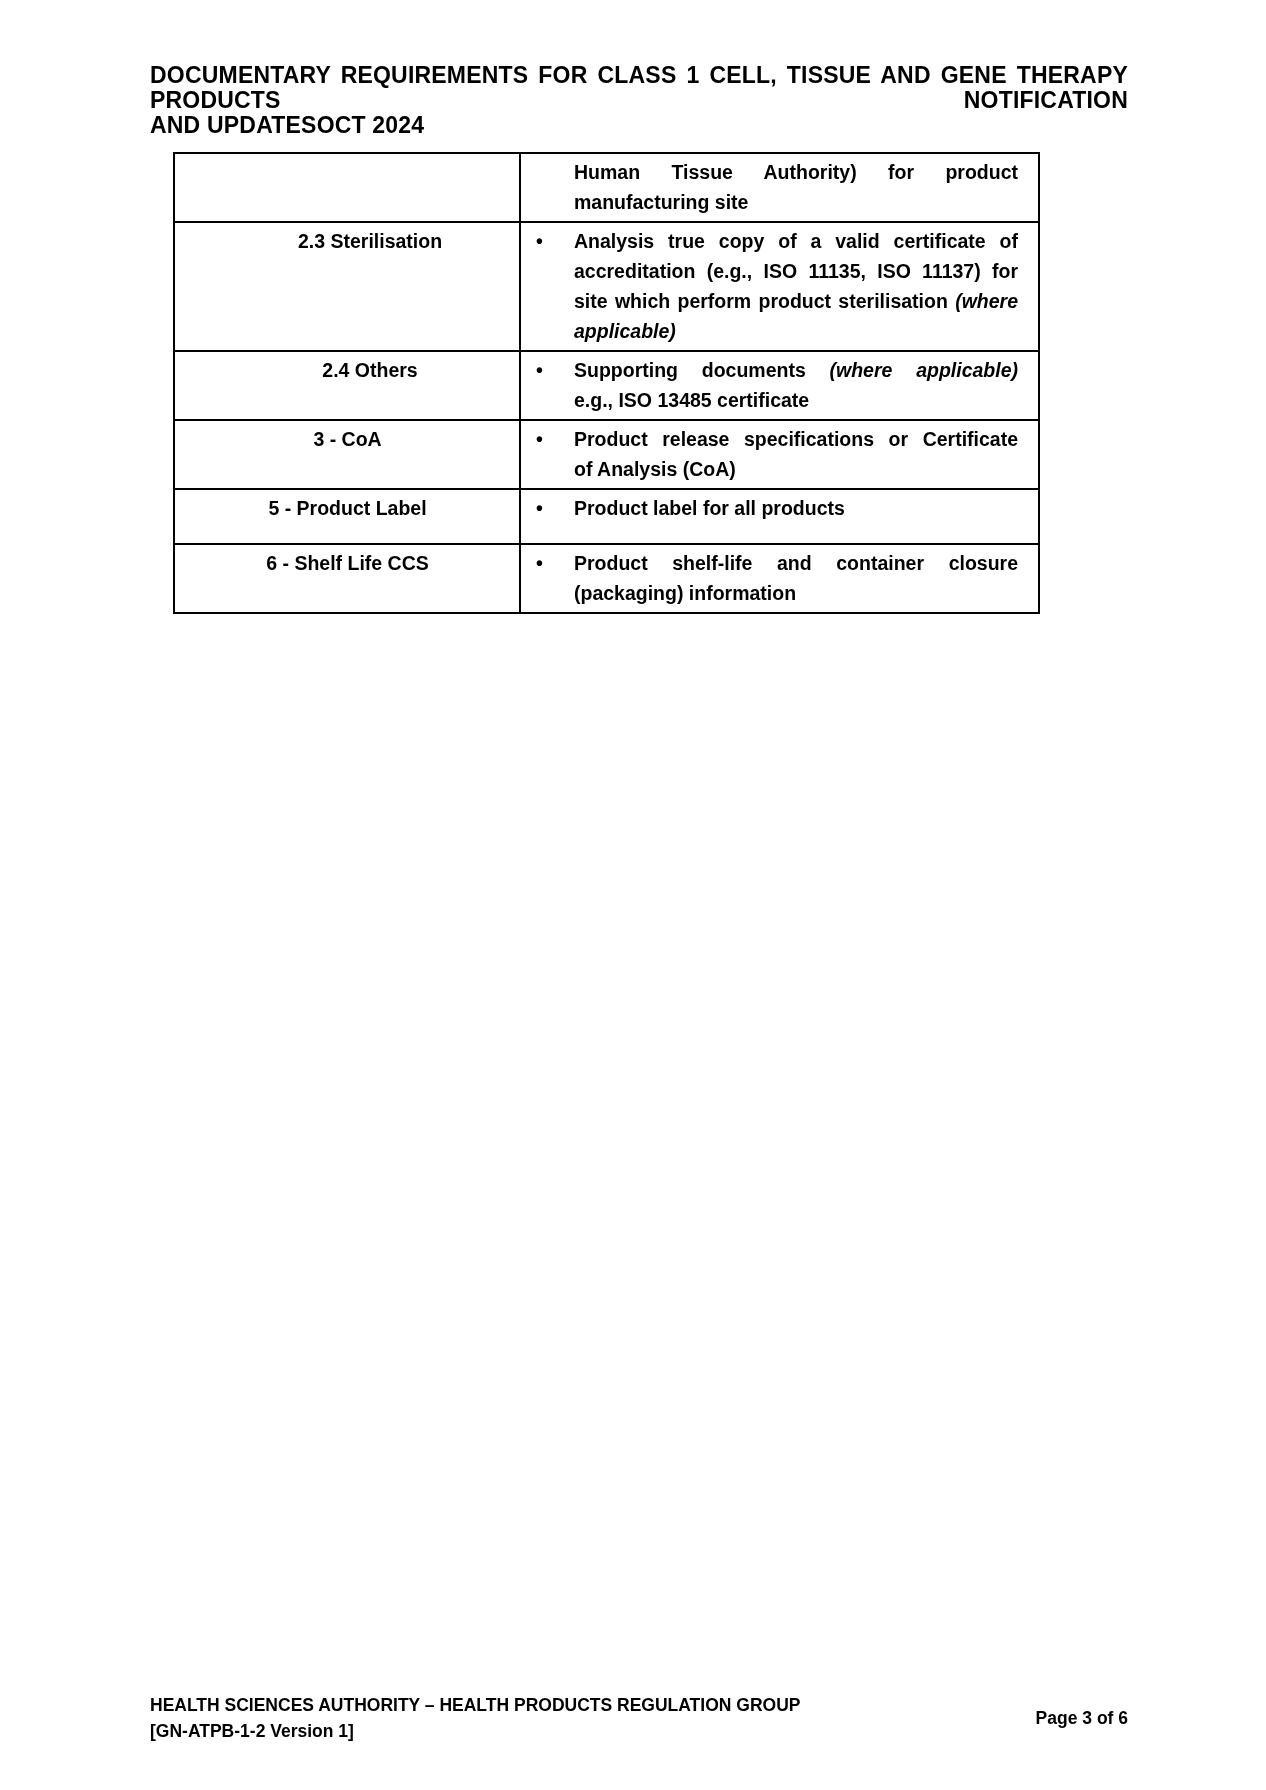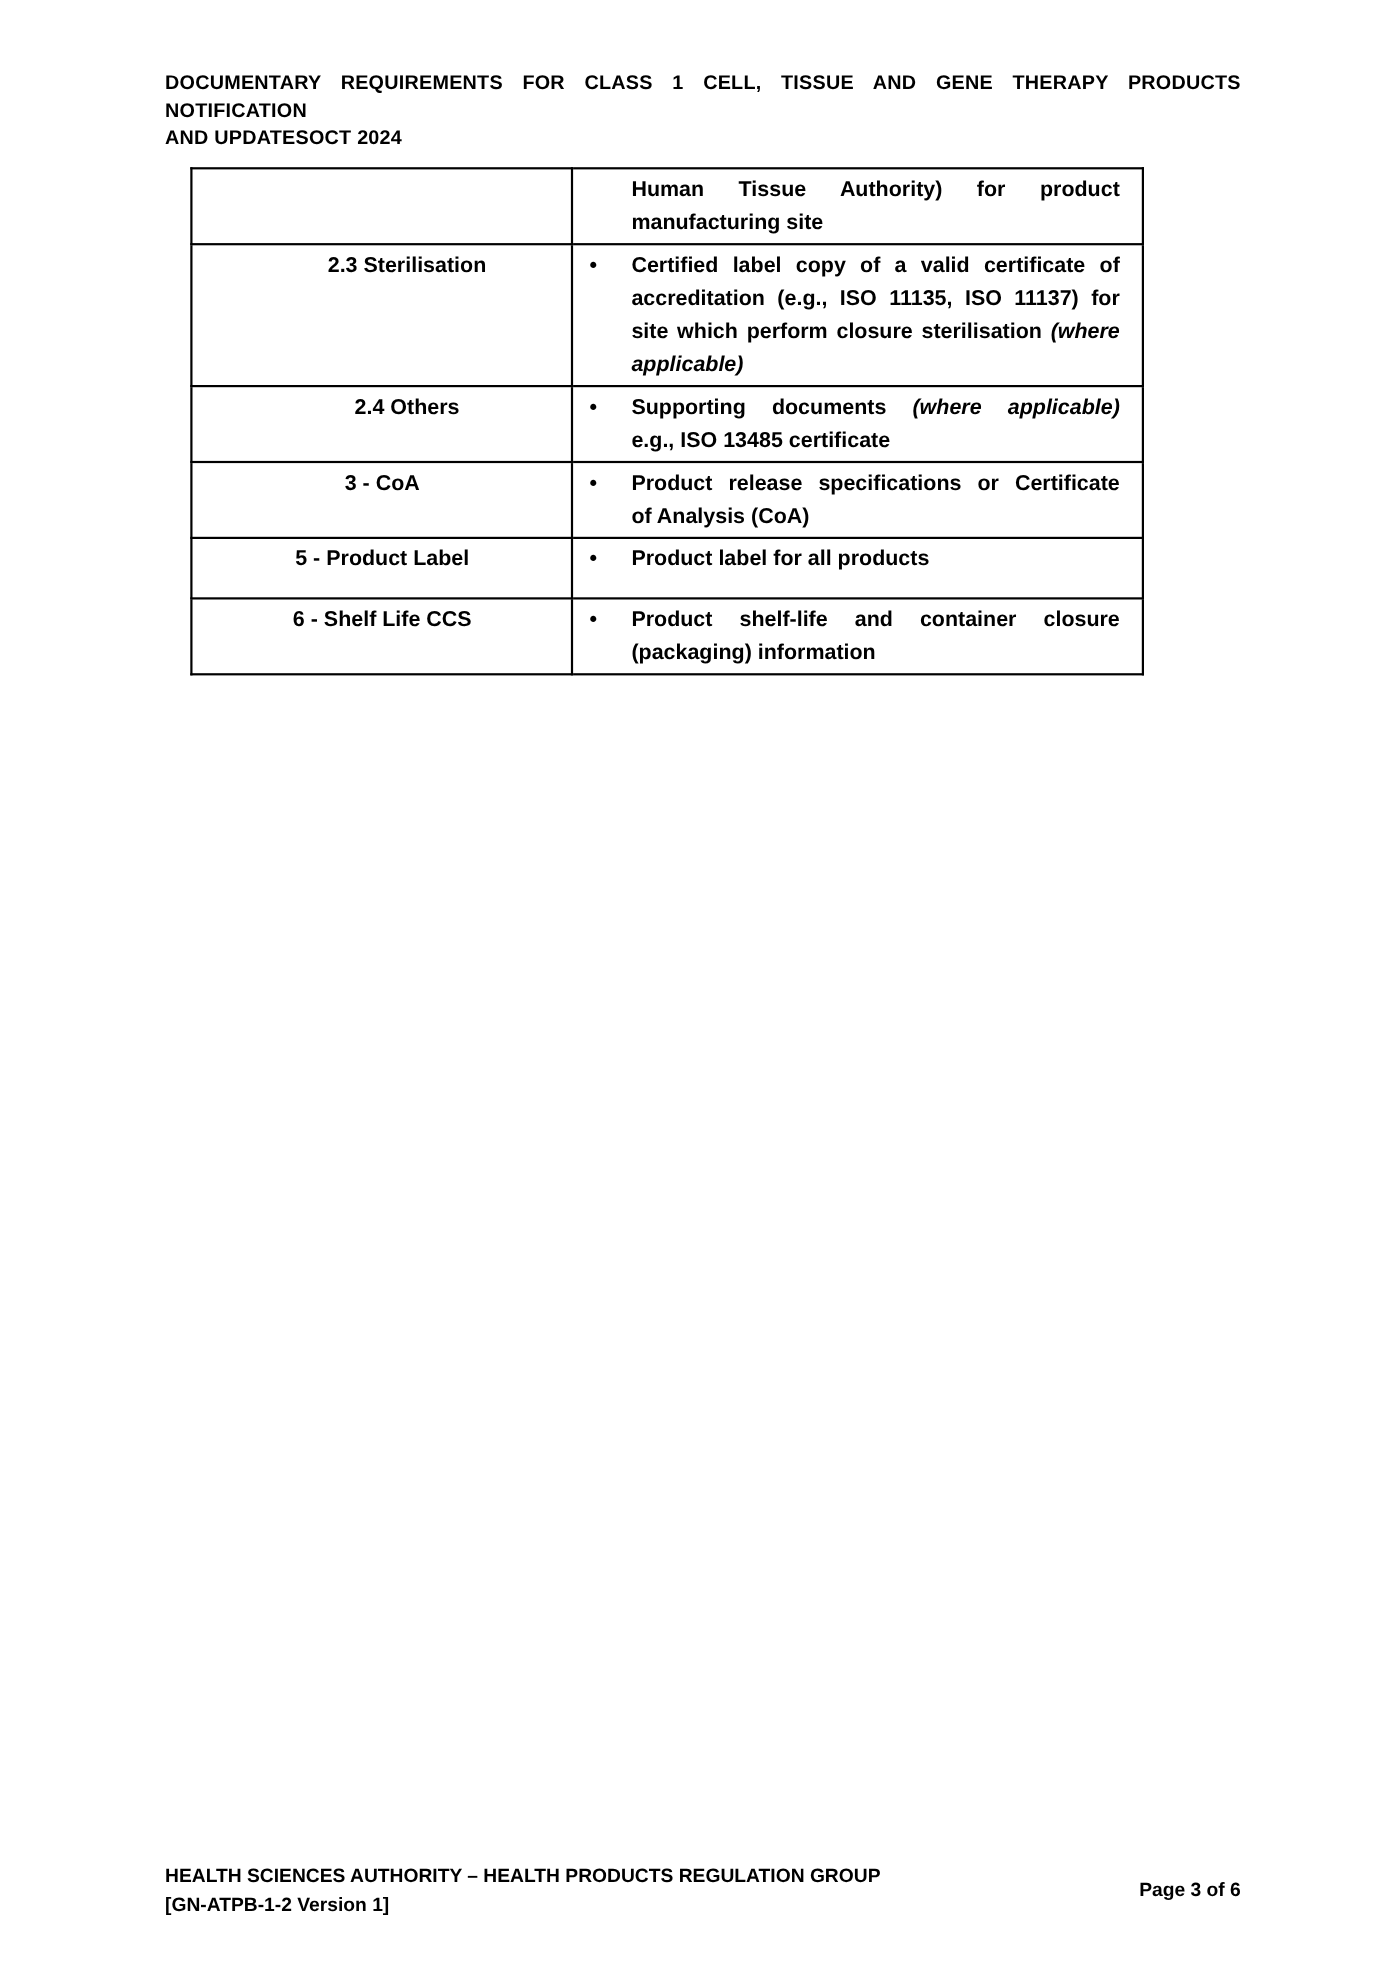--- a/index.html
+++ b/index.html
@@ -17,21 +17,21 @@
     overflow: hidden;
   }
 
   
   .doc-header {
     position: absolute;
     left: 150px;
     top: 63px;
     width: 978px;
     font-weight: bold;
-    font-size: 18px;
+    font-size: 23px;
     line-height: 25px;
     letter-spacing: 0.2px;
   }
   .doc-header .h-line1 {
     text-align: justify;
     text-align-last: justify;
   }
   .doc-header .h-line2 {
     display: flex;
     justify-content: flex-start;
@@ -121,23 +121,23 @@
                 <div class="line j"><span>Human Tissue Authority) for product</span></div>
                 <div class="line"><span>manufacturing site</span></div>
               </div>
             </td>
           </tr>
           <tr>
             <td class="label-cell indent">2.3 Sterilisation</td>
             <td class="content-cell">
               <span class="bullet">•</span>
               <div>
-                <div class="line j"><span>Certified label copy of a valid certificate of</span></div>
+                <div class="line j"><span>Analysis true copy of a valid certificate of</span></div>
                 <div class="line j"><span>accreditation (e.g., ISO 11135, ISO 11137) for</span></div>
-                <div class="line j"><span>site which perform closure sterilisation </span><span class="it">(where</span></div>
+                <div class="line j"><span>site which perform product sterilisation </span><span class="it">(where</span></div>
                 <div class="line"><span class="it">applicable)</span></div>
               </div>
             </td>
           </tr>
           <tr>
             <td class="label-cell indent">2.4 Others</td>
             <td class="content-cell">
               <span class="bullet">•</span>
               <div>
                 <div class="line j"><span>Supporting documents </span><span class="it">(where applicable)</span></div>

